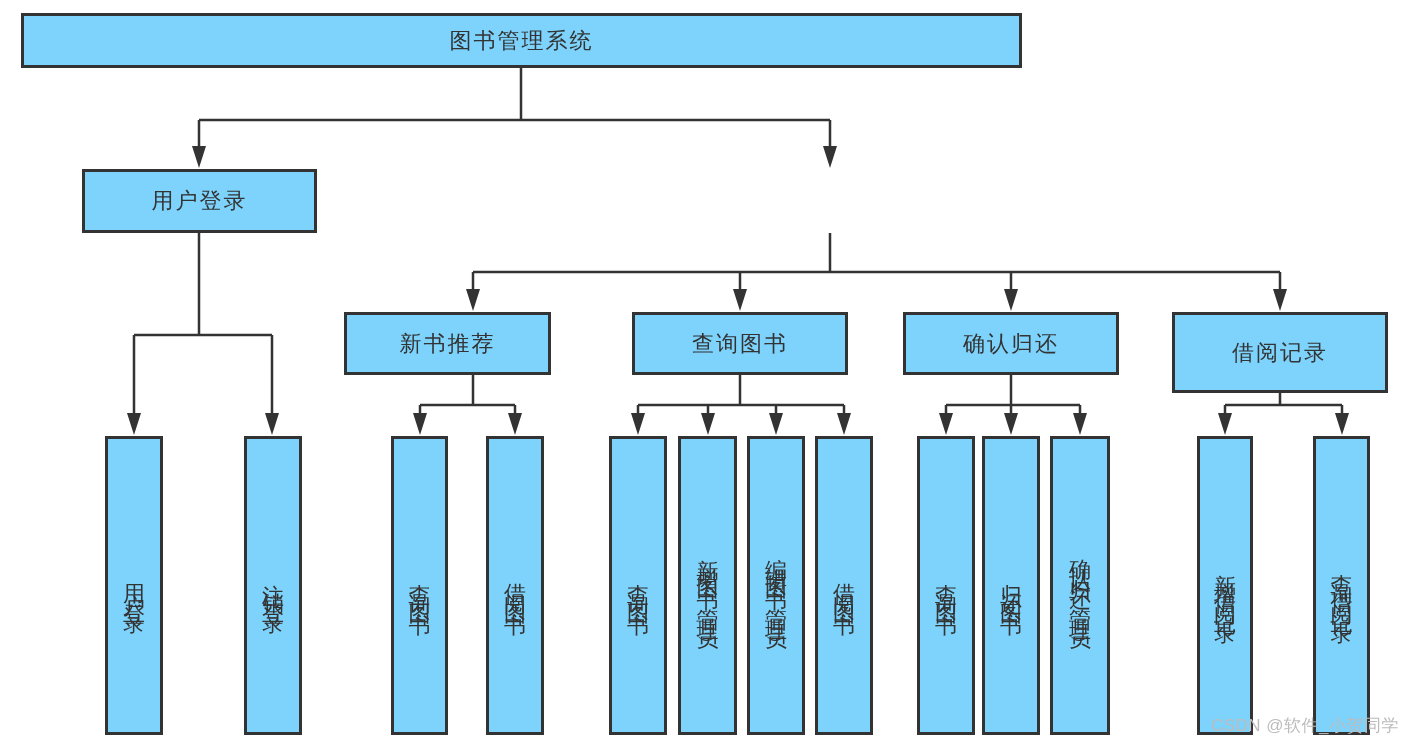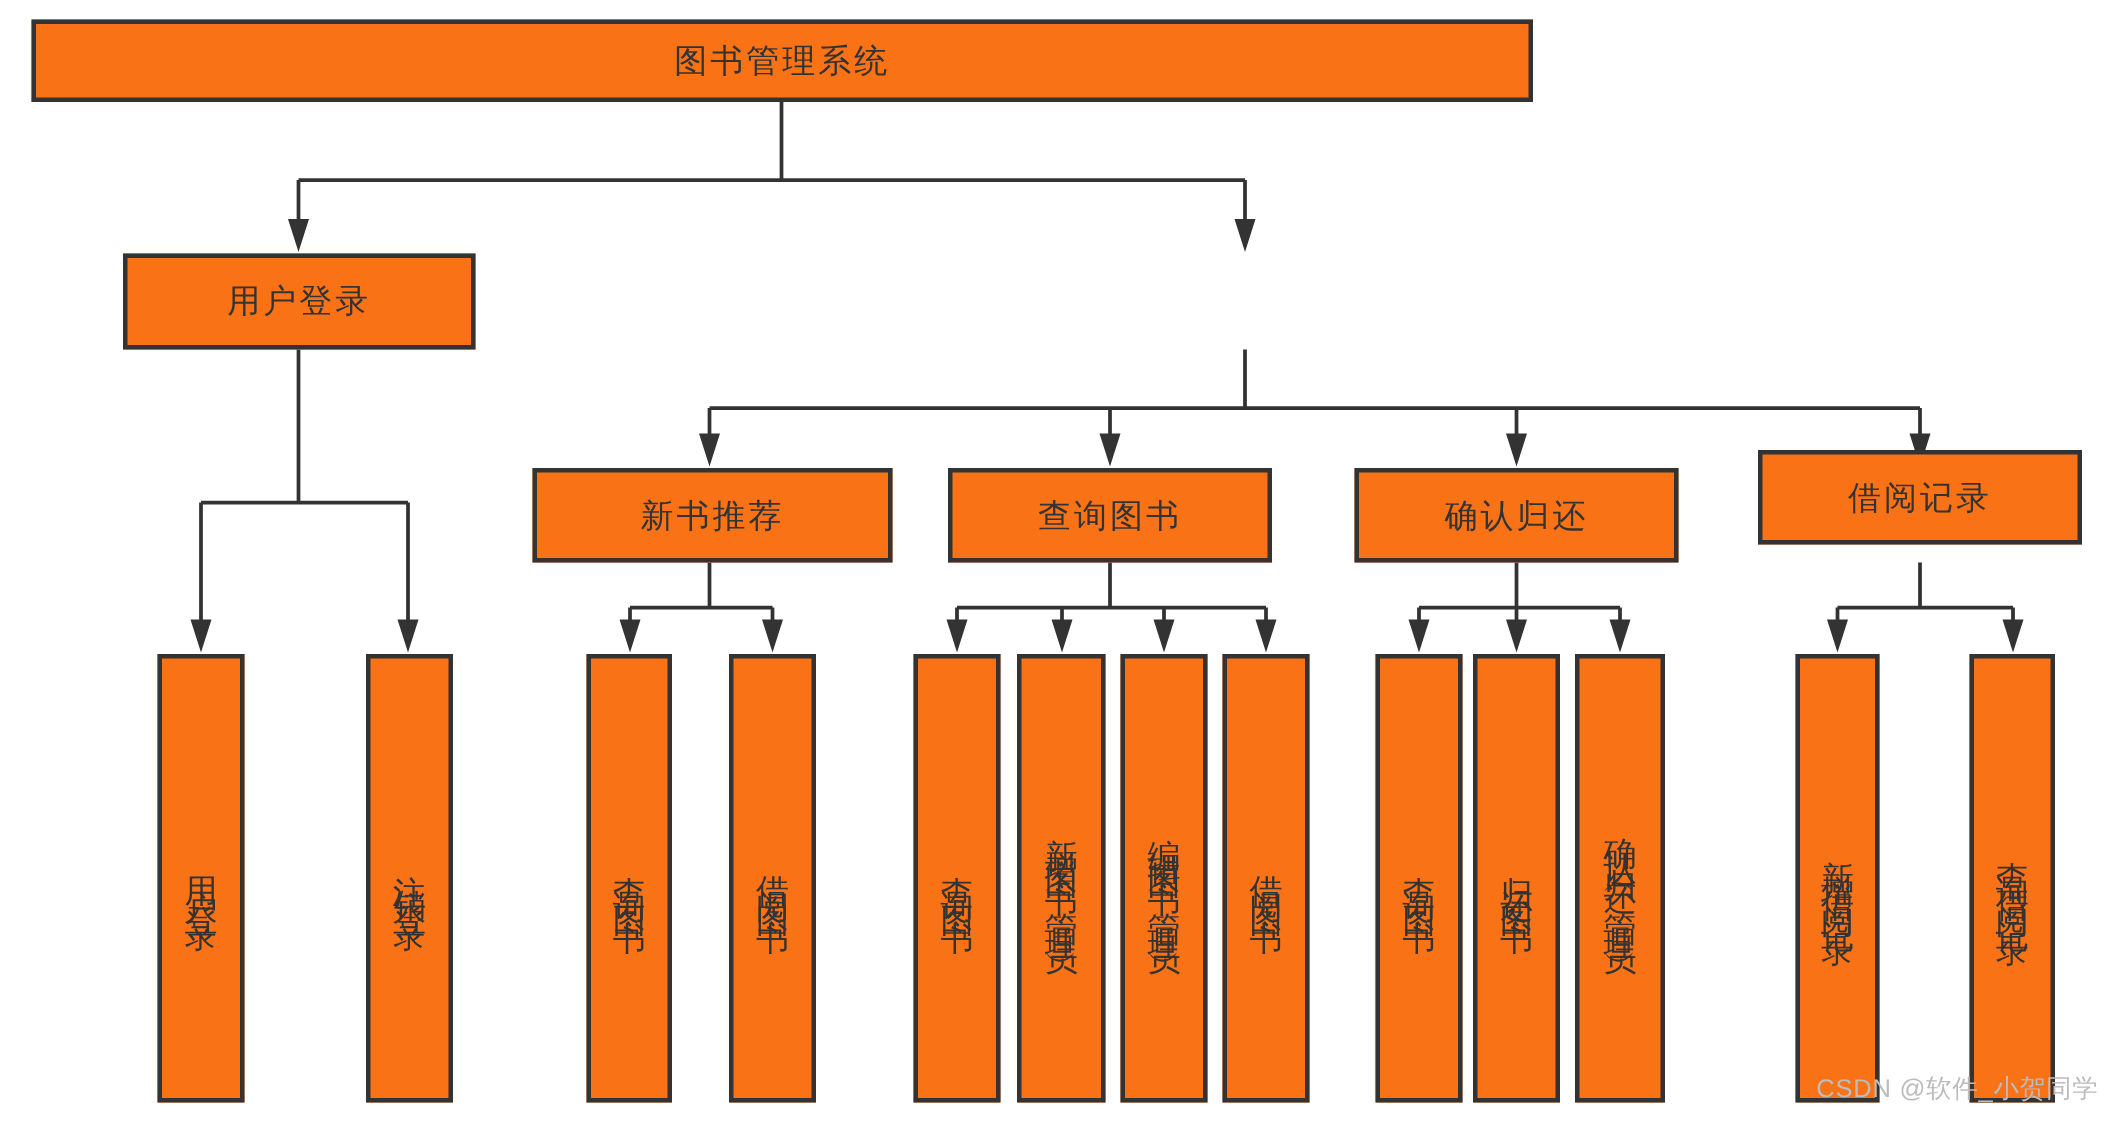--- a/index.html
+++ b/index.html
@@ -14,35 +14,35 @@
   .connector-svg {
     position: absolute;
     left: 0; top: 0;
     width: 1405px; height: 747px;
     z-index: 0;
   }
   .node {
     position: absolute;
     box-sizing: border-box;
     border: 3px solid #333333;
-    background: #f97316;
+    background: #7dd3fc;
     display: flex;
     align-items: center;
     justify-content: center;
     color: #333333;
     z-index: 1;
   }
   .node-h { font-size: 22px; letter-spacing: 2px; }
   .node-root   { left: 21px;  top: 13px;  width: 1001px; height: 55px; }
   .node-l2a    { left: 82px;  top: 169px; width: 235px;  height: 64px; }
   .node-l2b    { left: 712px; top: 169px; width: 236px;  height: 64px; }
-  .node-s1     { left: 355px; top: 312px; width: 240px;  height: 63px; }
+  .node-s1     { left: 344px; top: 312px; width: 207px;  height: 63px; }
   .node-s2     { left: 632px; top: 312px; width: 216px;  height: 63px; }
   .node-s3     { left: 903px; top: 312px; width: 216px;  height: 63px; }
-  .node-s4     { left: 1172px;top: 300px; width: 216px;  height: 63px; }
+  .node-s4     { left: 1172px;top: 312px; width: 216px;  height: 81px; }
   .leaf { top: 436px; height: 299px; }
   .leaf-label {
     writing-mode: vertical-rl;
     font-size: 22px;
     letter-spacing: 10px;
     line-height: 1;
     color: #333333;
     white-space: nowrap;
   }
   .leaf-g1a { left: 105px;  width: 58px; }

